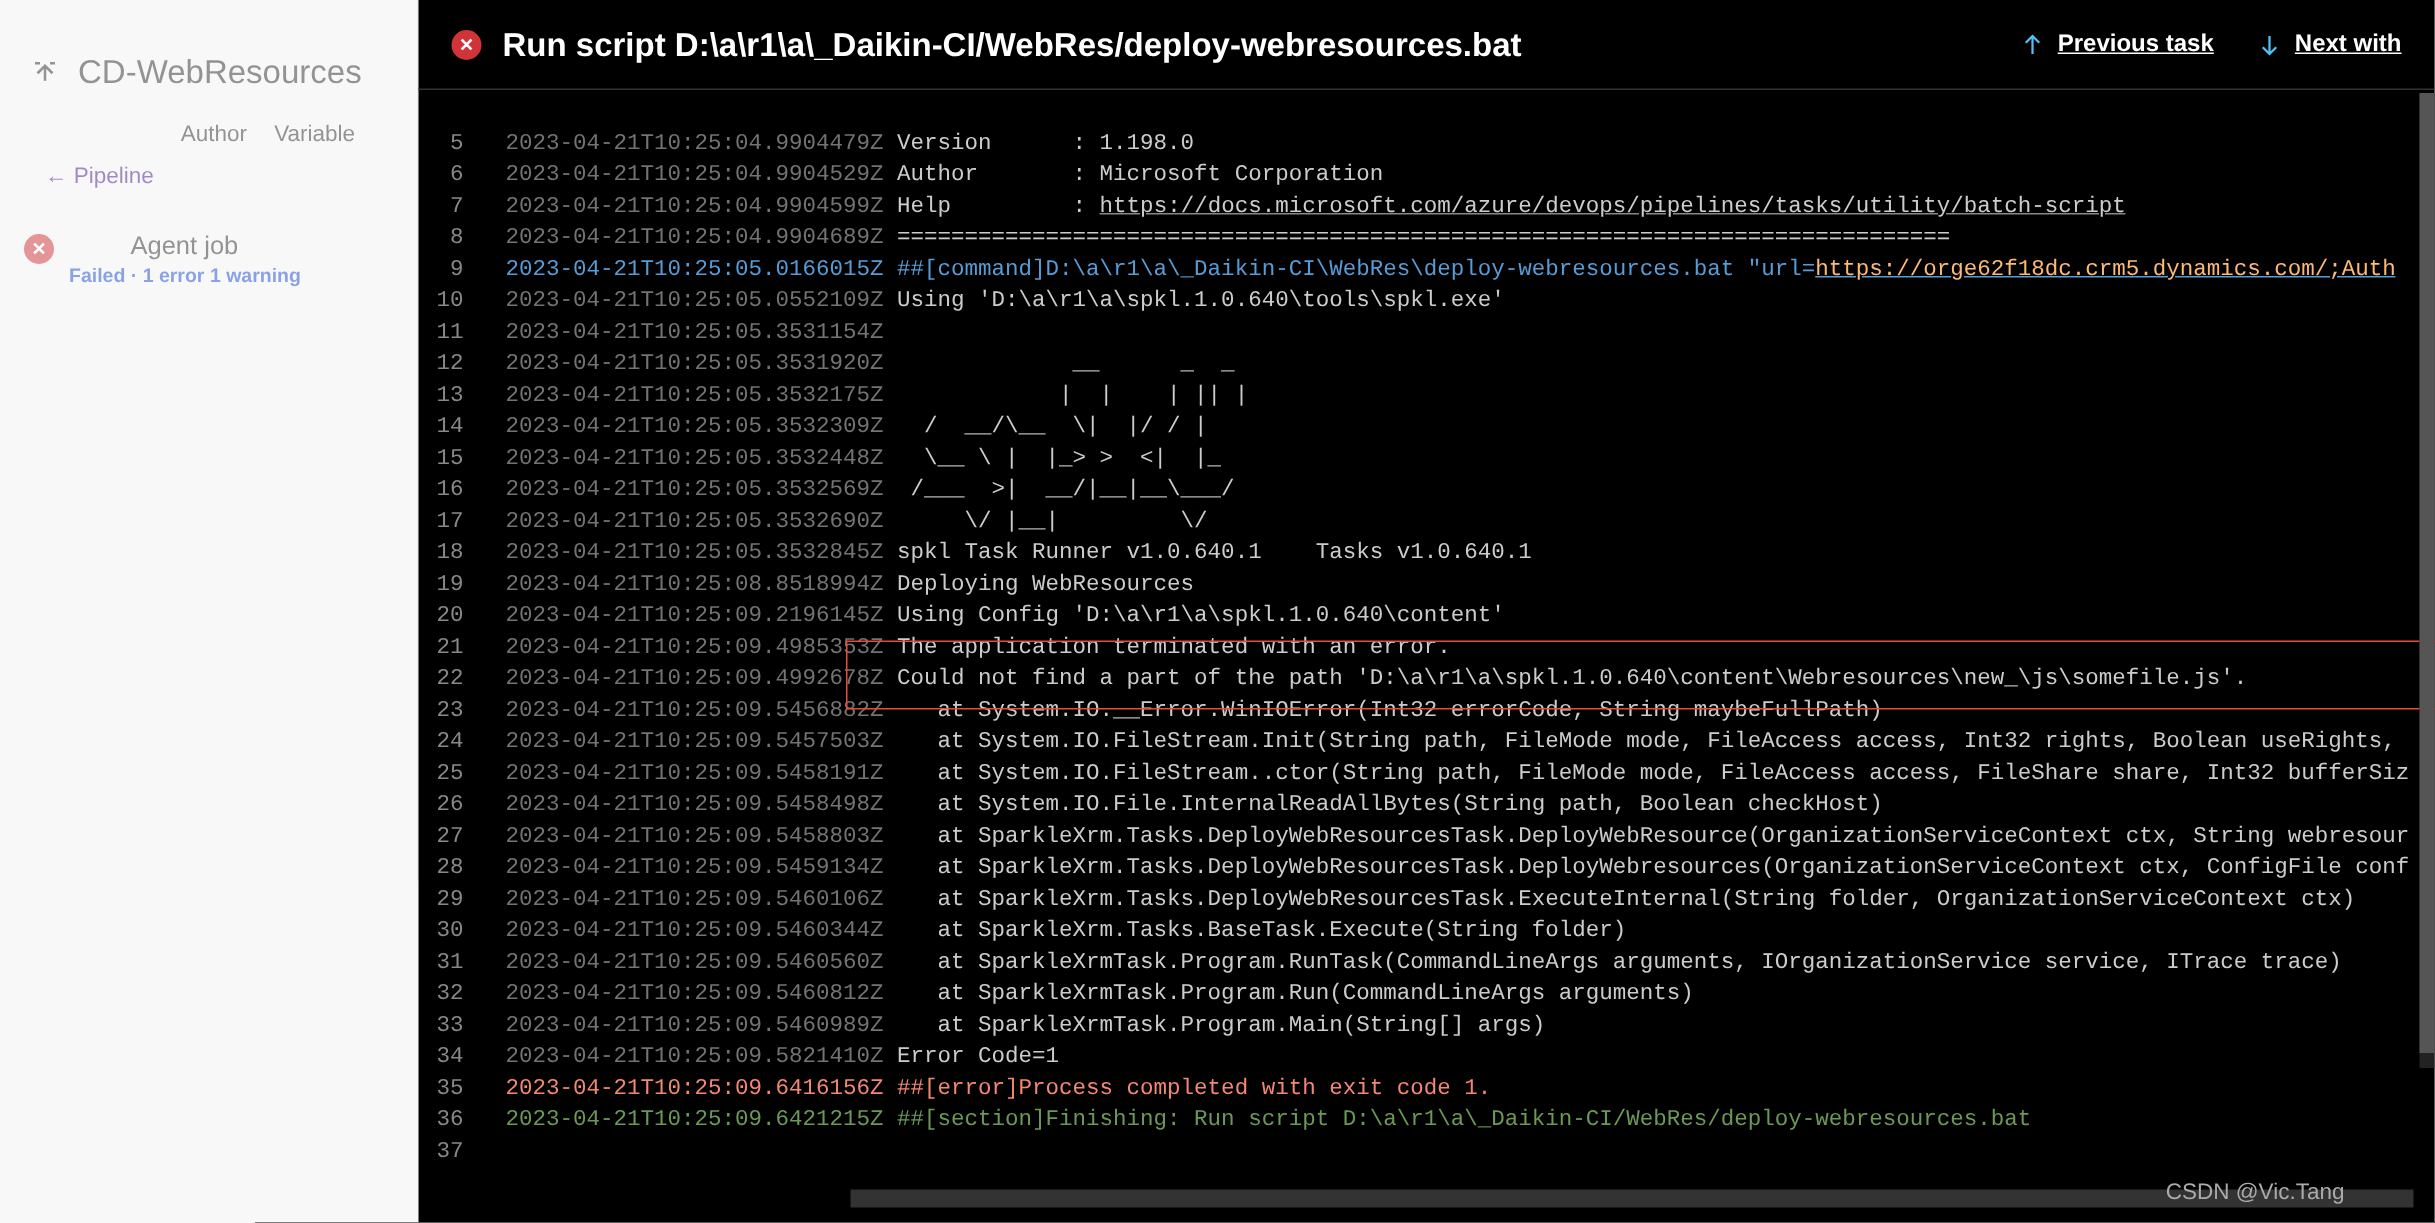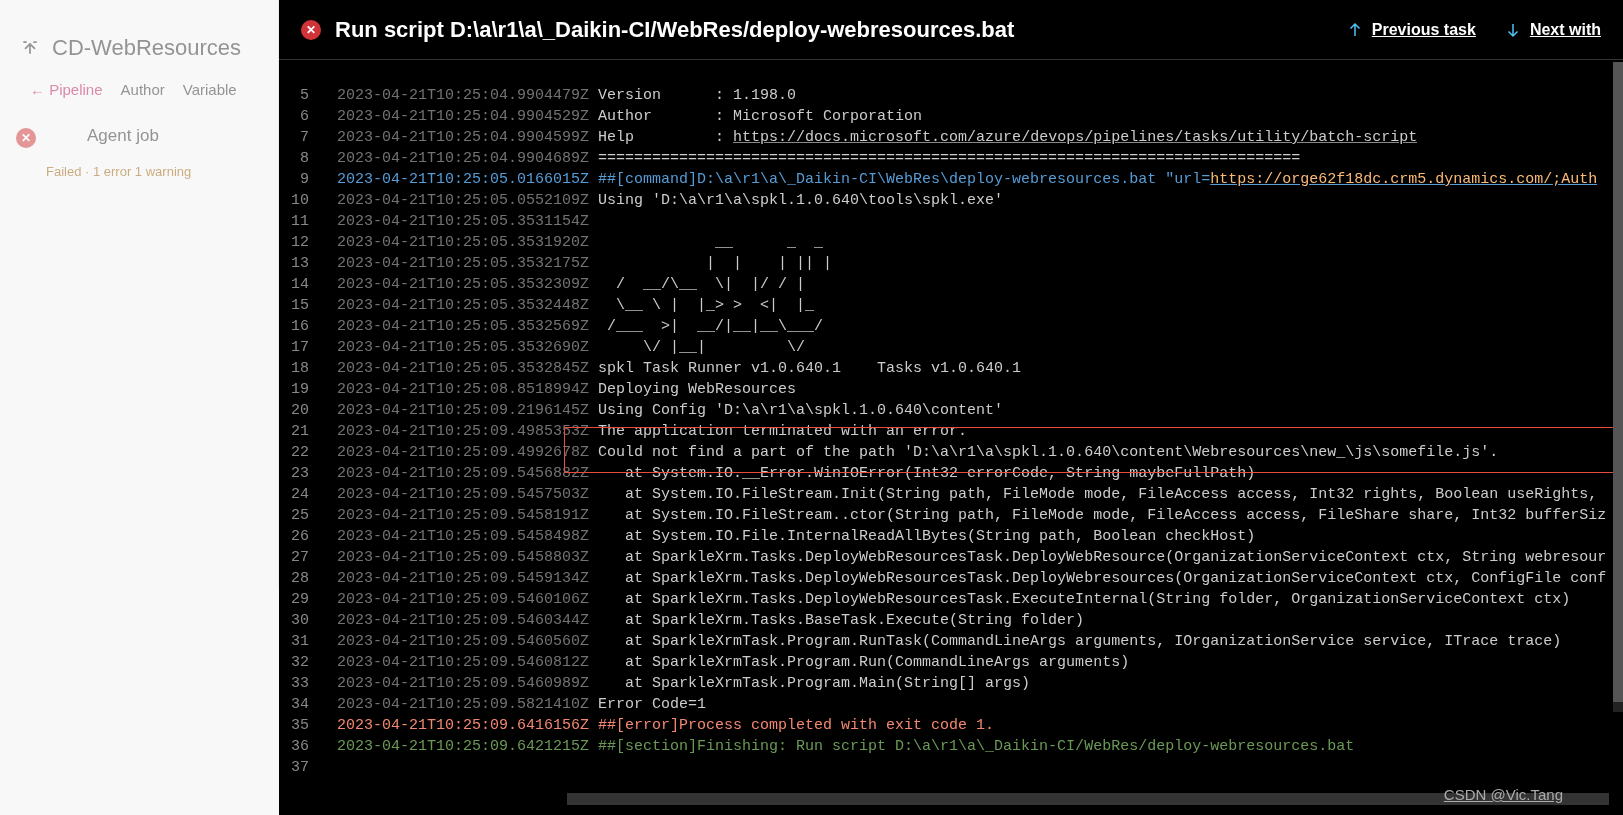--- a/index.html
+++ b/index.html
@@ -2,50 +2,50 @@
 <html><head>
   <meta charset="utf-8">
   <style>
     * { margin: 0; padding: 0; box-sizing: border-box; }
     body { font-family: "Segoe UI", Arial, sans-serif; background: #f8f8f8; overflow: hidden; width: 1623px; height: 815px; position: relative; }
     
     .sidebar { position: absolute; left: 0; top: 0; width: 279px; height: 587px; background: #f8f8f8; border-right: 1px solid #e0e0e0; opacity: 0.5; }
     .sidebar-title { display: flex; align-items: center; padding: 35px 20px 10px 20px; font-size: 22px; color: #323130; }
     .sidebar-upload-icon { width: 20px; height: 20px; margin-right: 12px; }
     .sidebar-nav { display: flex; gap: 18px; padding: 10px 20px 0 30px; font-size: 15px; color: #323130; }
-    .sidebar-nav-back { color: #be185d; }
+    .sidebar-nav-back { color: #4c1d95; margin-top: 28px; }
     .deployment-section { padding: 28px 18px 0 18px; }
     .deployment-title { font-size: 19px; color: #323130; margin-bottom: 4px; }
     .deployment-status { font-size: 13px; color: #605e5c; }
     .agent-job { display: flex; padding: 28px 0 0 16px; gap: 10px; }
     .fail-icon { width: 20px; height: 20px; border-radius: 50%; background: #d13438; color: #fff; display: flex; align-items: center; justify-content: center; font-size: 12px; font-weight: bold; flex-shrink: 0; margin-top: 2px;}
     .agent-text { display: flex; flex-direction: column; }
     .agent-title { font-size: 17px; color: #323130; margin-left: 41px; }
-    .agent-sub { font-size: 13px; color: #a16207; margin-top: 18px; }
+    .agent-sub { font-size: 13px; color: #1d4ed8; margin-top: 2px; font-weight: bold; }
     
     .log-panel { position: absolute; left: 279px; top: 0; right: 0; bottom: 0; background: #000; color: #ccc; }
     .log-header { display: flex; align-items: center; height: 60px; padding: 0 22px; border-bottom: 1px solid #333; }
     .log-header .fail-icon { margin-right: 14px; margin-top: 0;}
     .log-header-title { font-size: 22px; font-weight: 600; color: #fff; flex: 1; }
     .task-nav { display: flex; align-items: center; gap: 8px; color: #fff; font-size: 16px; font-weight: 600; margin-left: 28px; cursor: pointer; text-decoration: underline;}
     .arrow-icon { width: 18px; height: 18px; }
     
     .log-body { position: absolute; top: 60px; left: 0; right: 12px; bottom: 0; overflow: hidden; font-family: "Consolas", "Courier New", monospace; font-size: 15px; line-height: 21px; padding-top: 25px; padding-left: 10px; white-space: pre; }
     .log-line { display: flex; }
     .ln { width: 48px; text-align: right; color: #888; padding-right: 28px; flex-shrink: 0; user-select: none;}
     .txt { color: #ccc; overflow: hidden; text-overflow: clip; max-width: 1470px; }
     .ts { color: #737373; }
     .cmd { color: #569cd6; }
     .lnk { color: #ccc; text-decoration: underline; text-decoration-color: #888;}
     .cmdlnk { color: #fdba74; text-decoration: underline; text-decoration-color: #569cd6;}
     .err { color: #f48771; }
     .sec { color: #6a9955; }
     
     .highlight-box { position: absolute; border: 1px solid #e74c3c; top: 427px; left: 285px; width: 1255px; height: 46px; pointer-events: none; }
-    .watermark { position: absolute; right: 60px; bottom: 12px; color: #aaa; font-size: 15px; font-family: Arial; text-decoration: underline; }
+    .watermark { position: absolute; right: 60px; bottom: 12px; color: #aaa; font-size: 15px; font-family: Arial; }
     .scrollbar-v { position: absolute; top: 62px; right: 0; width: 10px; height: 650px; background: #222; }
     .scrollbar-thumb { position: absolute; top: 0; width: 10px; height: 640px; background: #555; }
     .scrollbar-h { position: absolute; bottom: 10px; left: 288px; right: 14px; height: 12px; background: #333; }
   </style>
 </head>
 <body>
 
 <div class="sidebar">
   <div class="sidebar-title">
     <svg class="sidebar-upload-icon" viewBox="0 0 24 24" fill="none" stroke="#323130" stroke-width="2">

